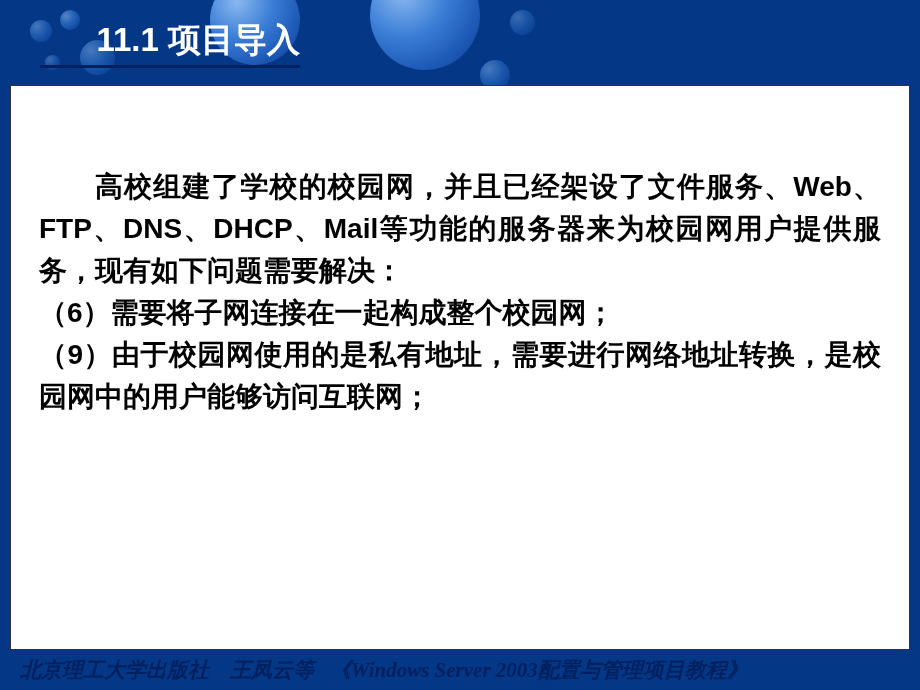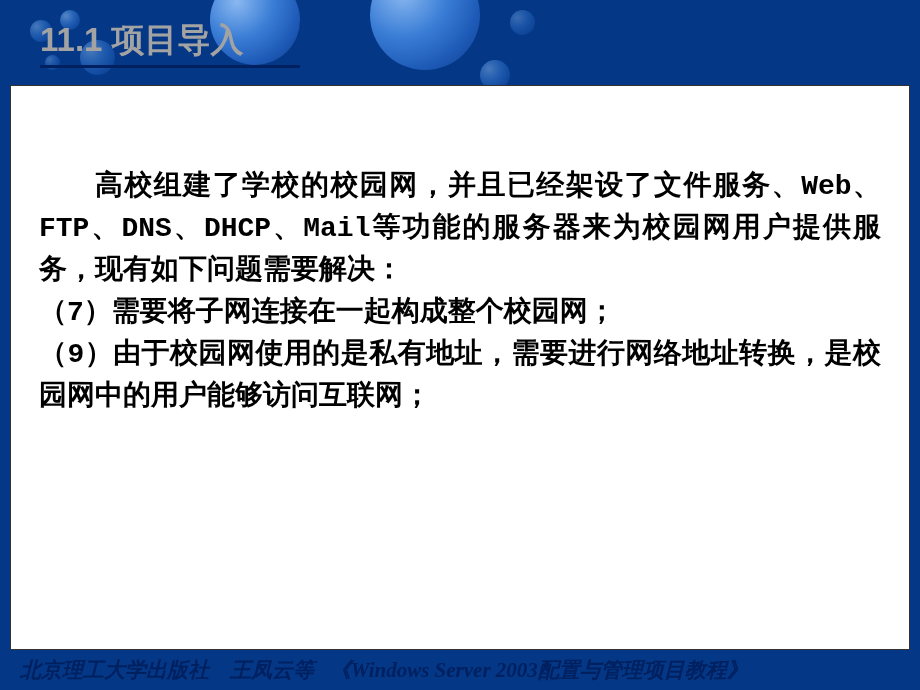--- a/index.html
+++ b/index.html
@@ -29,25 +29,26 @@
     .bubble-7 { width: 22px; height: 22px; top: 20px; left: 30px; opacity: 0.5; }
     .bubble-8 { width: 15px; height: 15px; top: 55px; left: 45px; opacity: 0.4; }
     
     .header {
       position: absolute;
       top: 18px;
       left: 40px;
       z-index: 5;
     }
     .header-title {
-      color: #a3a3a3;
+      color: #ffffff;
       font-weight: bold;
       font-size: 33px;
       font-family: "SimHei", "Microsoft YaHei", sans-serif;
       display: block;
+      text-align: right;
     }
     .header-underline {
       height: 3px;
       width: 260px;
       background: #002060;
       margin-top: 2px;
     }
     
     .content-panel {
       position: absolute;
@@ -58,21 +59,21 @@
       background: #ffffff;
       border: 1px solid #333;
       padding: 80px 28px 20px 28px;
     }
     
     .para {
       font-size: 28px;
       line-height: 1.5;
       color: #000;
       font-weight: bold;
-      font-family: Liberation Mono, monospace;
+      font-family: Liberation Sans, sans-serif;
       text-align: justify;
     }
     .indent { text-indent: 2em; }
     .spacer { height: 30px; }
     
     .footer {
       position: absolute;
       bottom: 6px;
       left: 20px;
       right: 25px;
@@ -98,21 +99,21 @@
 <div class="header">
   <span class="header-title">
     <span>11.1</span>
     <span>项目导入</span>
   </span>
   <div class="header-underline"></div>
 </div>
 
 <div class="content-panel">
   <div class="para indent">高校组建了学校的校园网，并且已经架设了文件服务、Web、FTP、DNS、DHCP、Mail等功能的服务器来为校园网用户提供服务，现有如下问题需要解决：</div>
-  <div class="para">（7）需要将子网连接在一起构成整个校园网；</div>
+  <div class="para">（6）需要将子网连接在一起构成整个校园网；</div>
   <div class="para">（9）由于校园网使用的是私有地址，需要进行网络地址转换，是校园网中的用户能够访问互联网；</div>
   <div class="spacer"></div>
 </div>
 
 <div class="footer">
   <span>北京理工大学出版社</span>
   &nbsp;&nbsp;
   <span>王凤云等</span>
   &nbsp;
   <span>《Windows Server 2003配置与管理项目教程》</span>

